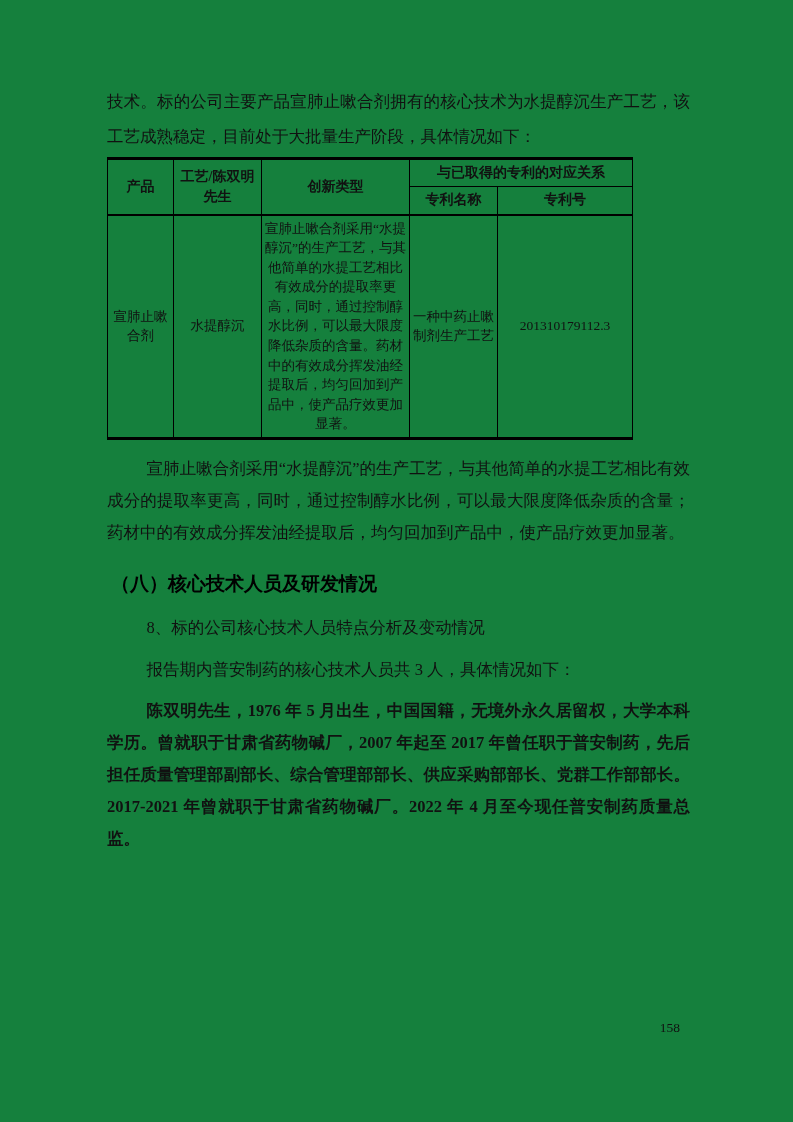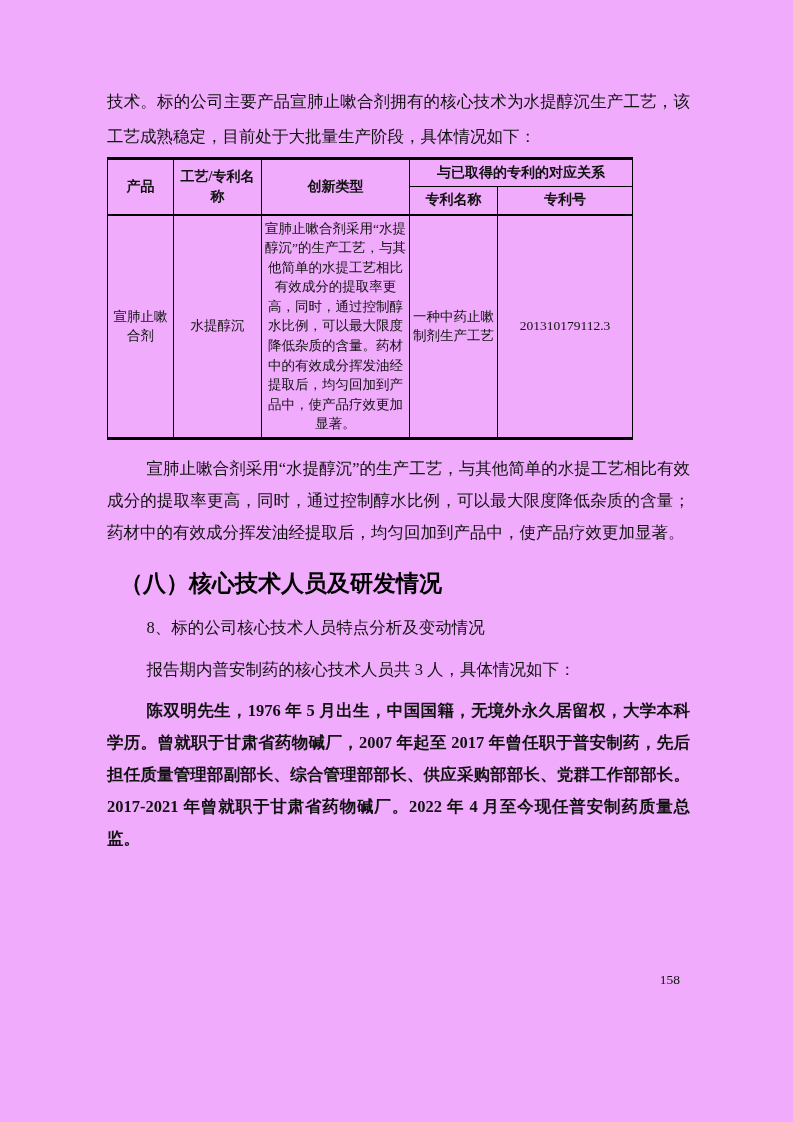--- a/index.html
+++ b/index.html
@@ -1,20 +1,20 @@
 <!DOCTYPE html>
 <html><head>
 <meta charset="utf-8">
 <style>
   html, body { margin: 0; padding: 0; background: #ffffff; }
   .page {
     position: relative;
     width: 793px;
     height: 1122px;
-    background: #f0abfc;
+    background: #15803d;
     box-sizing: border-box;
     padding: 84px 103px 0 107px;
     font-family: "Liberation Serif", "DejaVu Serif", serif;
     color: #111111;
     overflow: hidden;
   }
   p {
     margin: 0;
     font-size: 16.5px;
     line-height: 32px;
@@ -47,37 +47,37 @@
   table.tech td {
     font-size: 13.5px;
     line-height: 1.45;
   }
   td.cell-innovation {
     line-height: 1.21;
     padding: 4px 4px;
   }
   h2.section {
     font-family: "Liberation Sans", "DejaVu Sans", sans-serif;
-    font-size: 23px;
+    font-size: 19px;
     font-weight: bold;
-    margin: 21px 0 0 13px;
+    margin: 21px 0 0 4px;
     line-height: 27px;
     color: #000;
   }
   .mt-summary { margin-top: 13px; }
   .mt-sub { margin-top: 15px; }
   .mt-count { margin-top: 10px; }
   .mt-chen { margin-top: 9px; }
   .mt-liang { margin-top: 12px; }
   .mt-zhang { margin-top: 10px; }
   .mt-song { margin-top: 9px; }
   .page-number {
     position: absolute;
     right: 113px;
-    top: 972px;
+    top: 1020px;
     font-size: 13.5px;
     line-height: 16px;
     color: #111;
   }
 </style>
 </head>
 <body>
 
 <div class="page">
 
@@ -87,21 +87,21 @@
     <colgroup>
       <col style="width:66px">
       <col style="width:88px">
       <col style="width:148px">
       <col style="width:88px">
       <col style="width:135px">
     </colgroup>
     <thead>
       <tr>
         <th rowspan="2">产品</th>
-        <th rowspan="2">工艺/专利名称</th>
+        <th rowspan="2">工艺/陈双明先生</th>
         <th rowspan="2">创新类型</th>
         <th colspan="2">与已取得的专利的对应关系</th>
       </tr>
       <tr>
         <th>专利名称</th>
         <th>专利号</th>
       </tr>
     </thead>
     <tbody>
       <tr>

